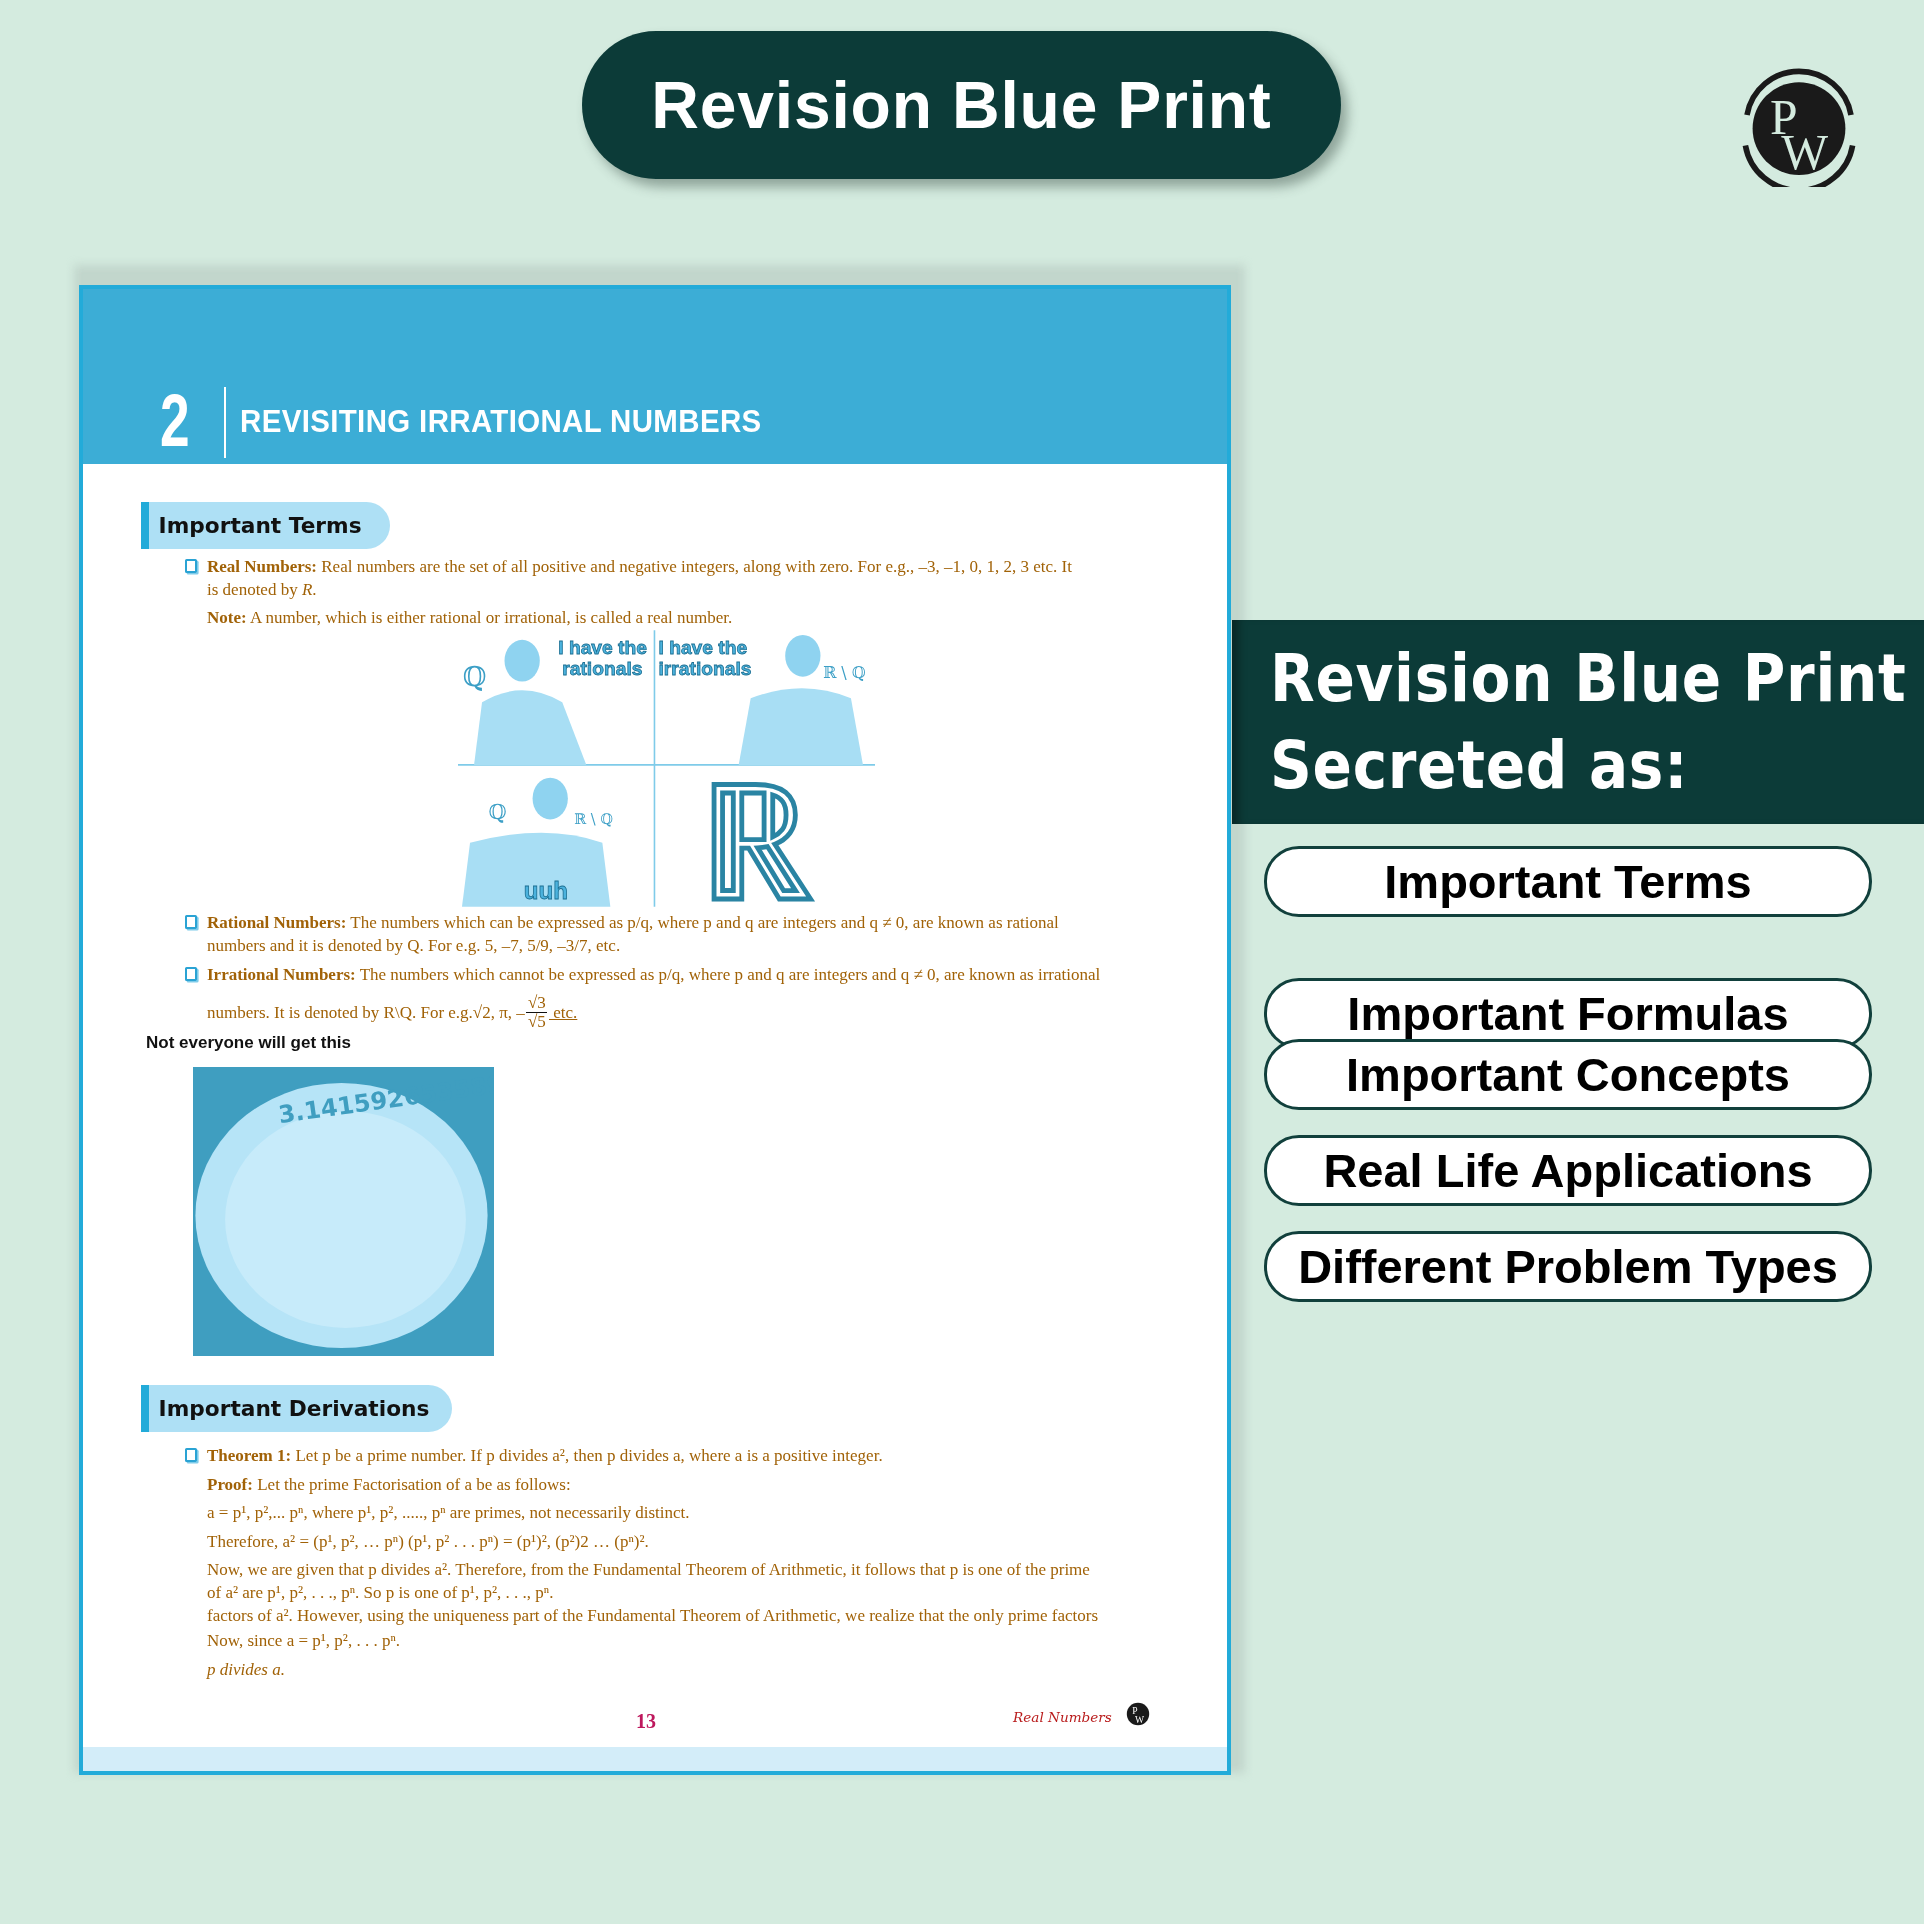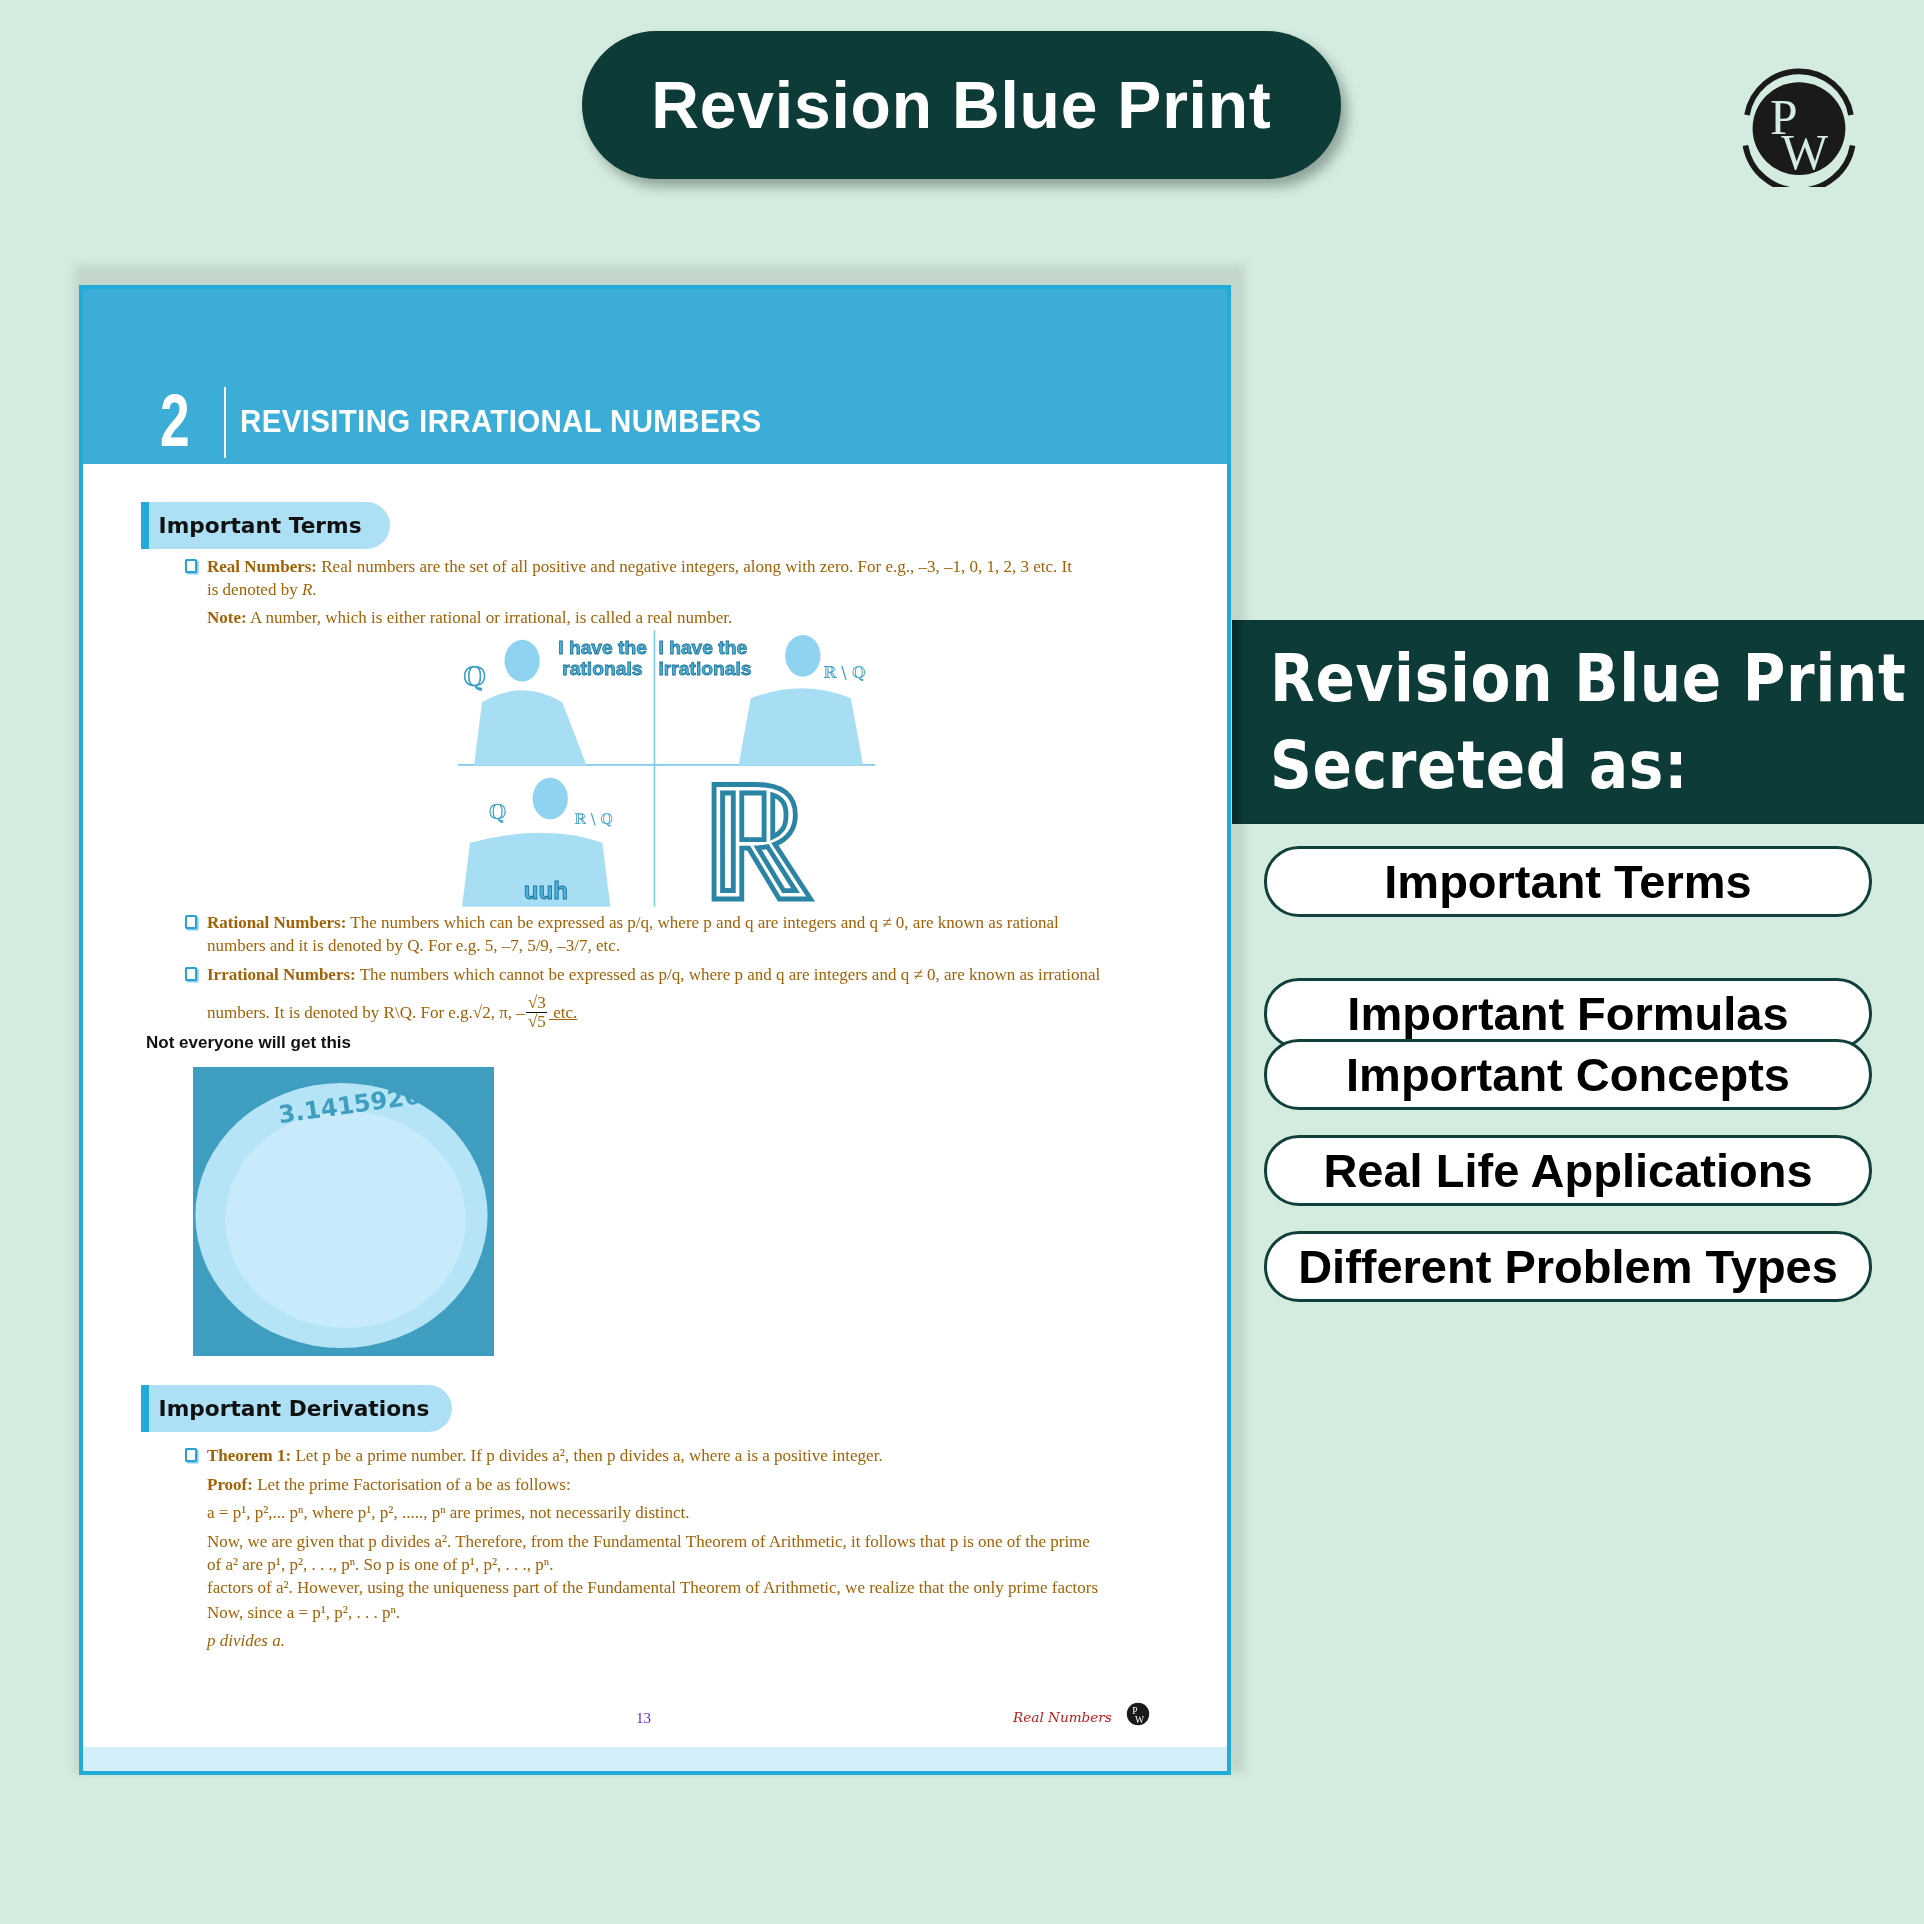--- a/index.html
+++ b/index.html
@@ -143,22 +143,23 @@
     left: 110px; top: 778px;
     width: 301px; height: 289px;
     background: #3f9ec0;
     overflow: hidden;
   }
 
   .footer-page {
     position: absolute;
     left: 553px; top: 1421px;
     font-family: "Liberation Serif", serif;
-    font-size: 15px;
-    color: #6d28d9;
+    font-size: 20px;
+    color: #be185d;
+    font-weight: bold;
   }
   .footer-chapter {
     position: absolute;
     left: 930px; top: 1420px;
     font-family: "DejaVu Serif", serif;
     font-style: italic;
     font-size: 13.6px;
     color: #b91c1c;
   }
   .footer-logo {
@@ -316,20 +317,21 @@
 
   <div class="item doc-text" style="top:1155px;">
     <div class="bullet"></div>
     <div>
       <span class="b">Theorem 1:</span><span> Let p be a prime number. If p divides a², then p divides a, where a is a positive integer.</span>
     </div>
     <div style="margin-top:5.6px;">
       <span class="b">Proof:</span><span> Let the prime Factorisation of a be as follows:</span>
     </div>
     <div style="margin-top:5.6px;">a = p¹, p²,... pⁿ, where p¹, p², ....., pⁿ are primes, not necessarily distinct.</div>
+    <div style="margin-top:5.6px;">Therefore, a² = (p¹, p², … pⁿ) (p¹, p² . . . pⁿ) = (p¹)², (p²)2 … (pⁿ)².</div>
     <div style="margin-top:5.6px;">Now, we are given that p divides a². Therefore, from the Fundamental Theorem of Arithmetic, it follows that p is one of the prime</div>
     <div>of a² are p¹, p², . . ., pⁿ. So p is one of p¹, p², . . ., pⁿ.</div>
     <div>factors of a². However, using the uniqueness part of the Fundamental Theorem of Arithmetic, we realize that the only prime factors</div>
     <div style="margin-top:2px;">Now, since a = p¹, p², . . . pⁿ.</div>
     <div style="margin-top:5.6px;" class="i">p divides a.</div>
   </div>
 
   <div class="footer-page">13</div>
   <div class="footer-chapter">Real Numbers</div>
   <svg class="footer-logo" viewBox="0 0 30 30">

